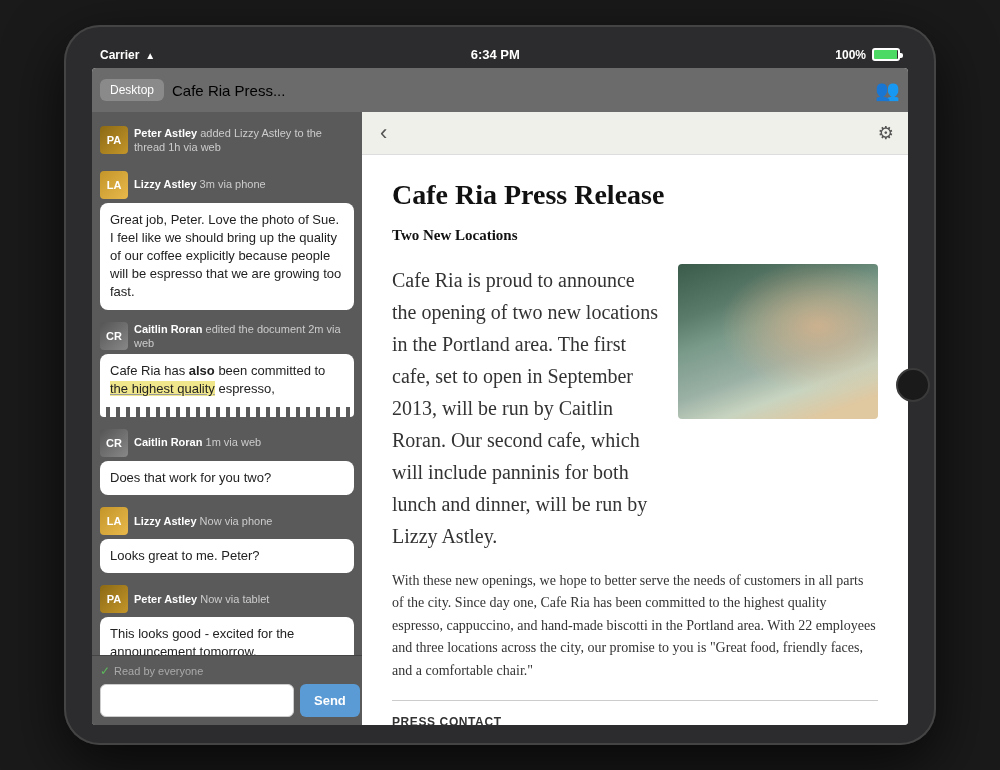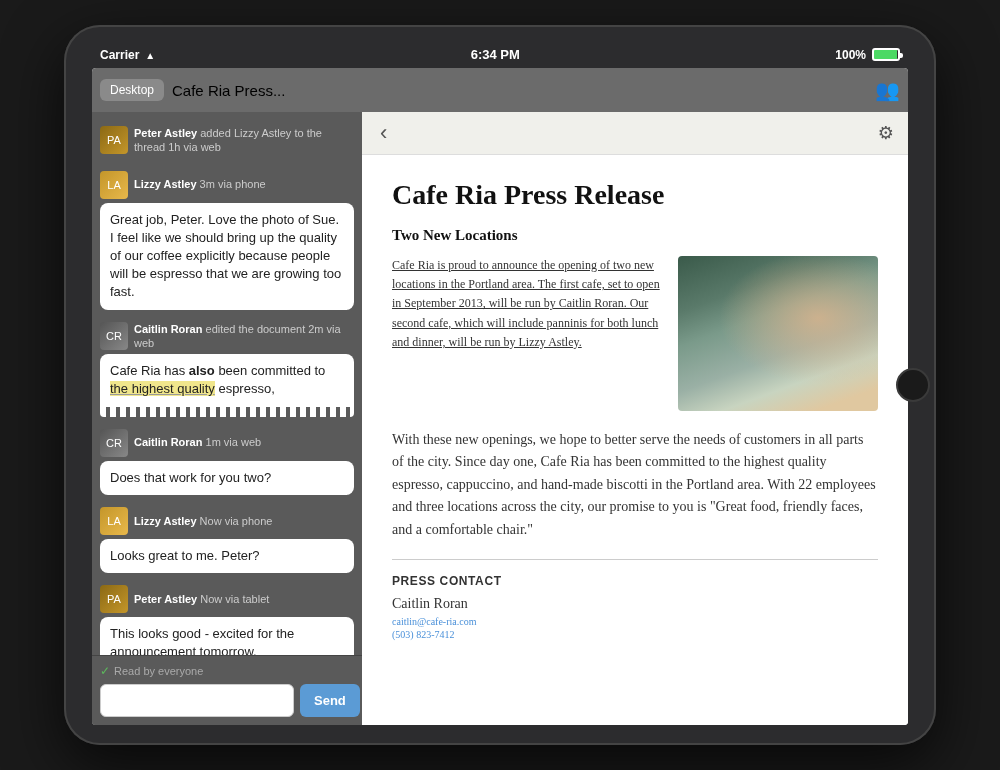--- a/index.html
+++ b/index.html
@@ -138,21 +138,21 @@
       height: 28px;
       border-radius: 4px;
       flex-shrink: 0;
       overflow: hidden;
       background: #888;
       display: flex;
       align-items: center;
       justify-content: center;
       font-size: 11px;
       color: #fff;
-      font-weight: normal;
+      font-weight: bold;
       text-align: center;
     }
 
     .avatar.peter { background: linear-gradient(135deg, #8B6914, #c4962a); }
     .avatar.lizzy { background: linear-gradient(135deg, #c4962a, #e8b84b); }
     .avatar.caitlin { background: linear-gradient(135deg, #555, #888); }
 
     .meta-text {
       font-size: 11px;
       color: #ccc;
@@ -291,37 +291,36 @@
       font-weight: bold;
       color: #111;
       margin-bottom: 16px;
       font-family: Georgia, serif;
     }
 
     .doc-subtitle {
       font-size: 15px;
       font-weight: bold;
       color: #111;
-      margin-bottom: 12px;
+      margin-bottom: 20px;
       font-family: Georgia, serif;
     }
 
     .doc-body-section {
       display: flex;
       gap: 16px;
       margin-bottom: 18px;
     }
 
     .doc-text-col {
       flex: 1;
-      font-size: 12px;
+      font-size: 20px;
       color: #333;
       line-height: 1.6;
       font-family: Georgia, serif;
-      text-decoration: underline;
     }
 
     .doc-photo {
       width: 200px;
       height: 155px;
       flex-shrink: 0;
       background: linear-gradient(135deg, #b8d4c8 0%, #8aab9f 30%, #6b8f85 60%, #d4a57a 80%, #c09060 100%);
       border-radius: 4px;
       overflow: hidden;
       position: relative;

